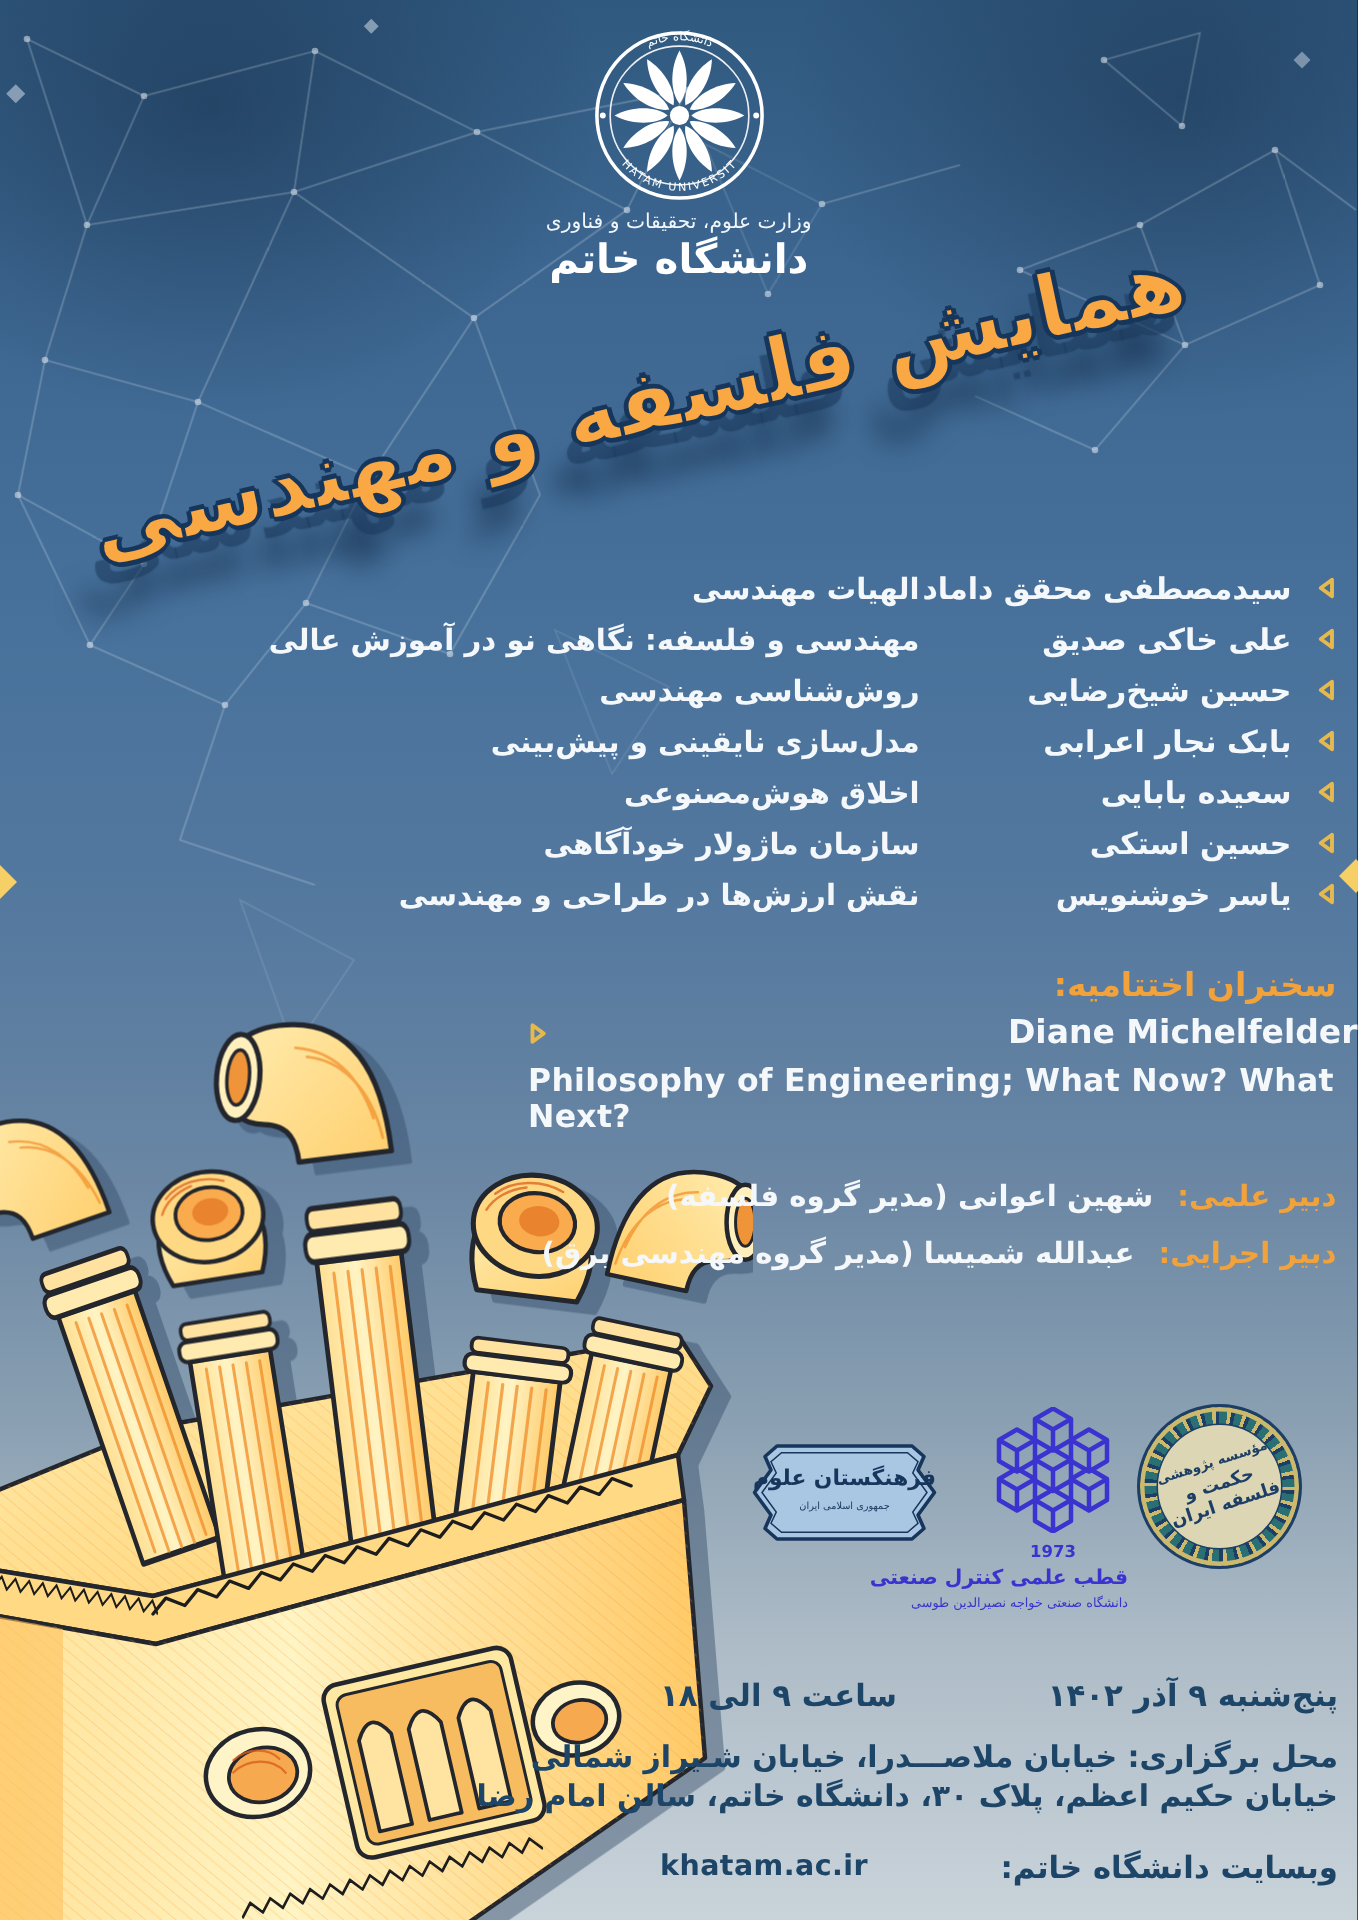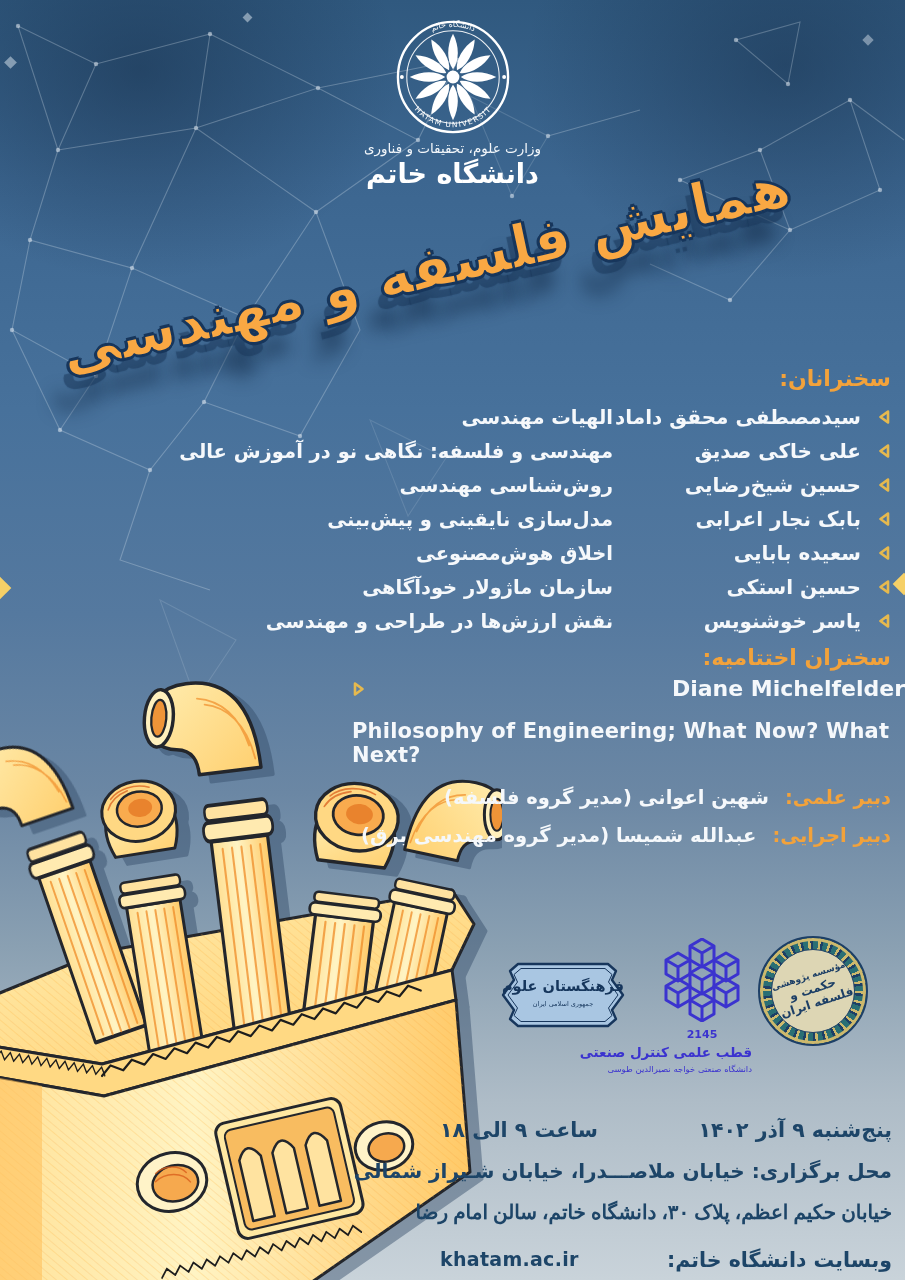--- a/index.html
+++ b/index.html
@@ -44,21 +44,21 @@
     column-gap:10px;row-gap:10px;align-items:center;}
   .sp-name{display:flex;direction:rtl;align-items:center;gap:16px;
     color:#f5f8fb;font-size:20px;font-weight:bold;white-space:nowrap;}
   .sp-topic{color:#f5f8fb;font-size:19.5px;font-weight:bold;text-align:right;
     direction:rtl;white-space:nowrap;}
   .bullet{flex:0 0 auto;display:inline-block;line-height:0;}
   
   .closing-head{position:absolute;top:645px;right:14px;}
   .closing-body{position:absolute;top:676px;left:352px;text-align:left;color:#f5f8fb;}
   .closing-line1{display:flex;align-items:center;gap:12px;font-size:22px;font-weight:bold;justify-content:space-between;}
-  .closing-line2{margin-top:18px;font-size:21px;font-weight:bold;letter-spacing:.2px;}
+  .closing-line2{margin-top:7px;font-size:21px;font-weight:bold;letter-spacing:.2px;}
   
   .chairs{position:absolute;top:786px;right:14px;}
   .chair-row{display:flex;direction:rtl;align-items:baseline;gap:16px;margin-bottom:15px;
     font-size:19.5px;font-weight:bold;white-space:nowrap;}
   .chair-val{color:#f5f8fb;}
   
   .logo-academy{position:absolute;left:500px;top:962px;width:126px;text-align:center;}
   .logo-academy .t1{position:absolute;top:16px;left:0;right:0;
     color:#16365c;font-weight:bold;font-size:14.5px;direction:rtl;}
   .logo-academy .t2{position:absolute;top:38px;left:0;right:0;
@@ -74,21 +74,21 @@
     background:#ddd6b4;border:1.5px solid #1d3f66;overflow:hidden;}
   .logo-inst .txt{position:absolute;left:0;right:0;top:20px;transform:rotate(-18deg);
     text-align:center;color:#1d3f66;direction:rtl;}
   .logo-inst .l1{font-size:9px;font-weight:bold;}
   .logo-inst .l2{font-size:12px;font-weight:bold;margin-top:2px;}
   
   .footer{position:absolute;top:1118px;right:13px;width:452px;color:#1d4568;
     font-weight:bold;direction:rtl;}
   .f-row{display:flex;justify-content:space-between;font-size:20.5px;}
   .f-venue{margin-top:17px;font-size:20px;white-space:nowrap;text-align:right;}
-  .f-venue2{margin-top:17px;font-size:20px;white-space:nowrap;text-align:right;font-family:Liberation Serif, serif;}
+  .f-venue2{margin-top:2px;font-size:20px;white-space:nowrap;text-align:right;}
   .f-web{margin-top:24px;display:flex;justify-content:space-between;font-size:20.5px;}
   .f-web .url{direction:ltr;font-size:19px;letter-spacing:.3px;}
   .machine{position:absolute;left:-18px;top:572px;}
 </style>
 </head>
 <body>
 
 <div id="poster">
 
   <div class="shade" id="shadeTL"></div>
@@ -284,21 +284,20 @@
         <rect x="251" y="546" width="112" height="102" rx="7" fill="#f8bc60" stroke="#23262c" stroke-width="2"></rect>
         <path d="M260,640 V578 Q271,558 282,578 V640 Z" fill="#ffe3a0" stroke="#23262c" stroke-width="2.5"></path>
         <path d="M294,640 V578 Q305,558 316,578 V640 Z" fill="#ffe3a0" stroke="#23262c" stroke-width="2.5"></path>
         <path d="M328,640 V578 Q339,558 350,578 V640 Z" fill="#ffe3a0" stroke="#23262c" stroke-width="2.5"></path>
       </g>
       <use href="#zig" transform="translate(180,706) rotate(-13) scale(.62,1)"></use>
     </g>
   </svg>
 
   <section class="speakers">
-    <div class="sec-head accent">سخنرانان:</div>
     <div class="sp-grid">
       <div class="sp-name">
         <span class="bullet"><svg width="14" height="16">
               <path d="M11,2.5 L3.5,8 L11,13.5 Z" fill="none" stroke="#e6b94e" stroke-width="2.6" stroke-linejoin="round"></path>
             </svg></span>
         <span>سیدمصطفی محقق داماد</span>
       </div>
       <div class="sp-topic">الهیات مهندسی</div>
 
       <div class="sp-name">
@@ -389,21 +388,21 @@
             <path d="M0,-14 L12,-7 L12,7 L0,14 L-12,7 L-12,-7 Z M-12,-7 L0,0 L12,-7 M0,0 V14"></path>
           </g>
         <use href="#cube" transform="translate(0,-27)"></use>
         <use href="#cube" transform="translate(24,-13)"></use>
         <use href="#cube" transform="translate(24,13)"></use>
         <use href="#cube" transform="translate(0,27)"></use>
         <use href="#cube" transform="translate(-24,13)"></use>
         <use href="#cube" transform="translate(-24,-13)"></use>
       </g>
     </svg>
-    <div class="year">2145</div>
+    <div class="year">1973</div>
     <div class="t1">قطب علمی کنترل صنعتی</div>
     <div class="t2">دانشگاه صنعتی خواجه نصیرالدین طوسی</div>
   </div>
 
   <div class="logo-inst">
     <div class="inner">
       <div class="txt">
         <div class="l1">مؤسسه پژوهشی</div>
         <div class="l2">حکمت و فلسفه ایران</div>
       </div>

